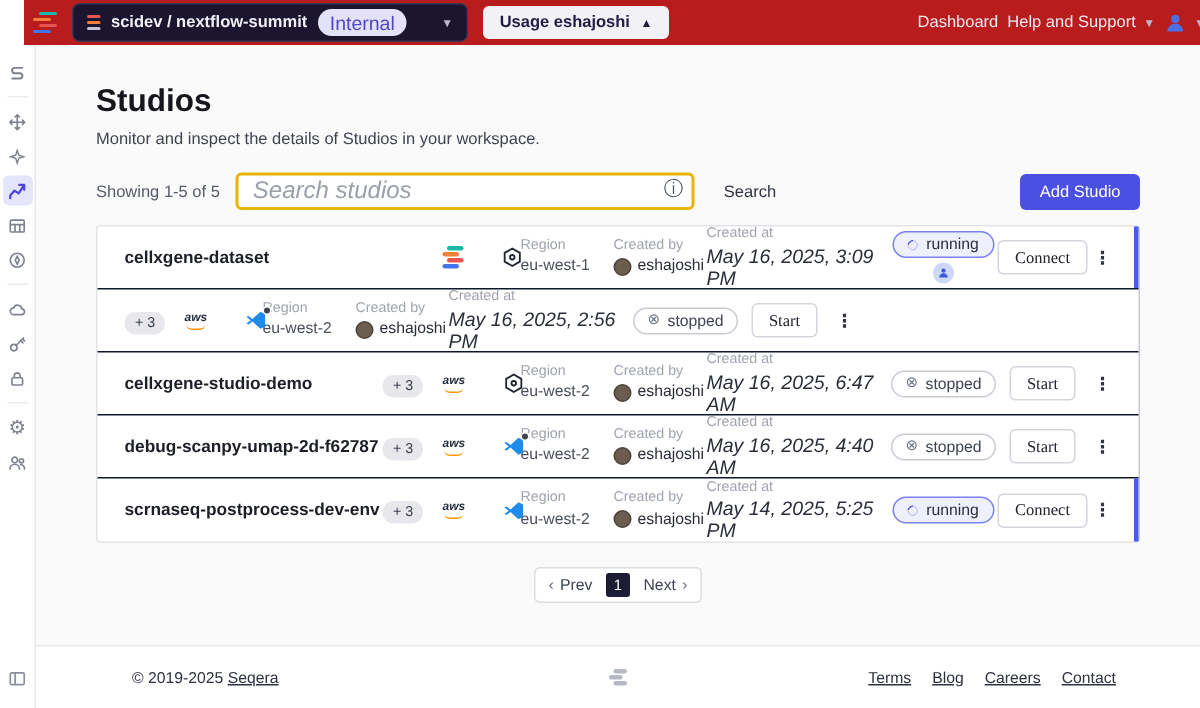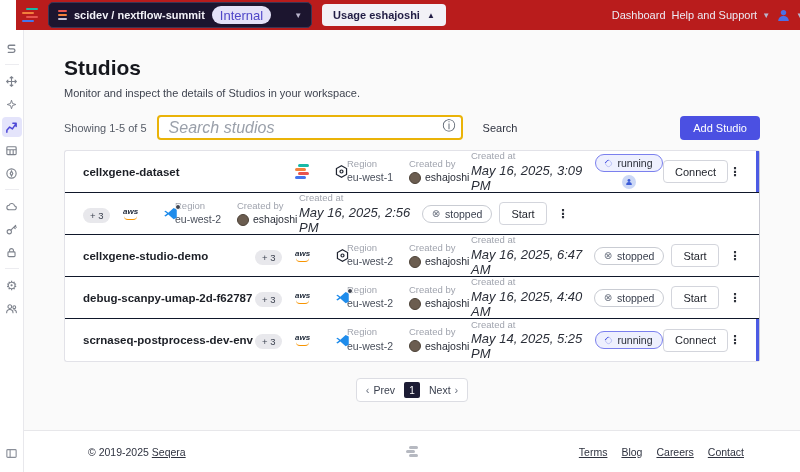--- a/index.html
+++ b/index.html
@@ -79,21 +79,21 @@
   .c-status { width:68px; display:flex; flex-direction:column; align-items:center; gap:3px; }
   .badge { display:inline-flex; align-items:center; gap:5px; border-radius:999px; padding:2px 9px;
            font-size:10.5px; white-space:nowrap; cursor:default; }
   .badge.running { border:1px solid #7b80ee; background:#eef0fe; color:#2a2e38; }
   .badge.stopped { border:1px solid #c9ccd3; background:#fff; color:#3c4250; }
   .spin { width:7px; height:7px; border-radius:50%; border:1.5px solid #c3c8f6; border-top-color:#4b55e2;
           transform:rotate(-40deg); }
   .stop-x { font-size:10px; color:#6b7280; line-height:1; }
   .user-dot { width:14px; height:14px; border-radius:50%; background:#ccd8f6; display:flex;
               align-items:center; justify-content:center; }
-  .c-action { width:64px; text-align:center; }
+  .c-action { width:64px; text-align:center;font-family:Liberation Serif, serif; }
   .row-btn { border:1px solid #d3d5dc; background:#fff; border-radius:4px; font-size:11px; color:#23262e;
              padding:4.5px 11px; cursor:pointer; font-family:inherit; white-space:nowrap; }
   .c-kebab { width:14px; text-align:right; font-size:12px; font-weight:bold; color:#30343c;
              letter-spacing:0; cursor:pointer; line-height:1; }
   .runbar { position:absolute; right:0; top:0; bottom:0; width:3px; background:#4c5be4; }
 
   
   .pager-wrap { display:flex; justify-content:center; margin-top:16px; }
   .pager { display:flex; align-items:center; gap:9px; border:1px solid #dcdde3; background:#fff;
            border-radius:4px; padding:3px 9px; font-size:10.5px; color:#3c4250; }

